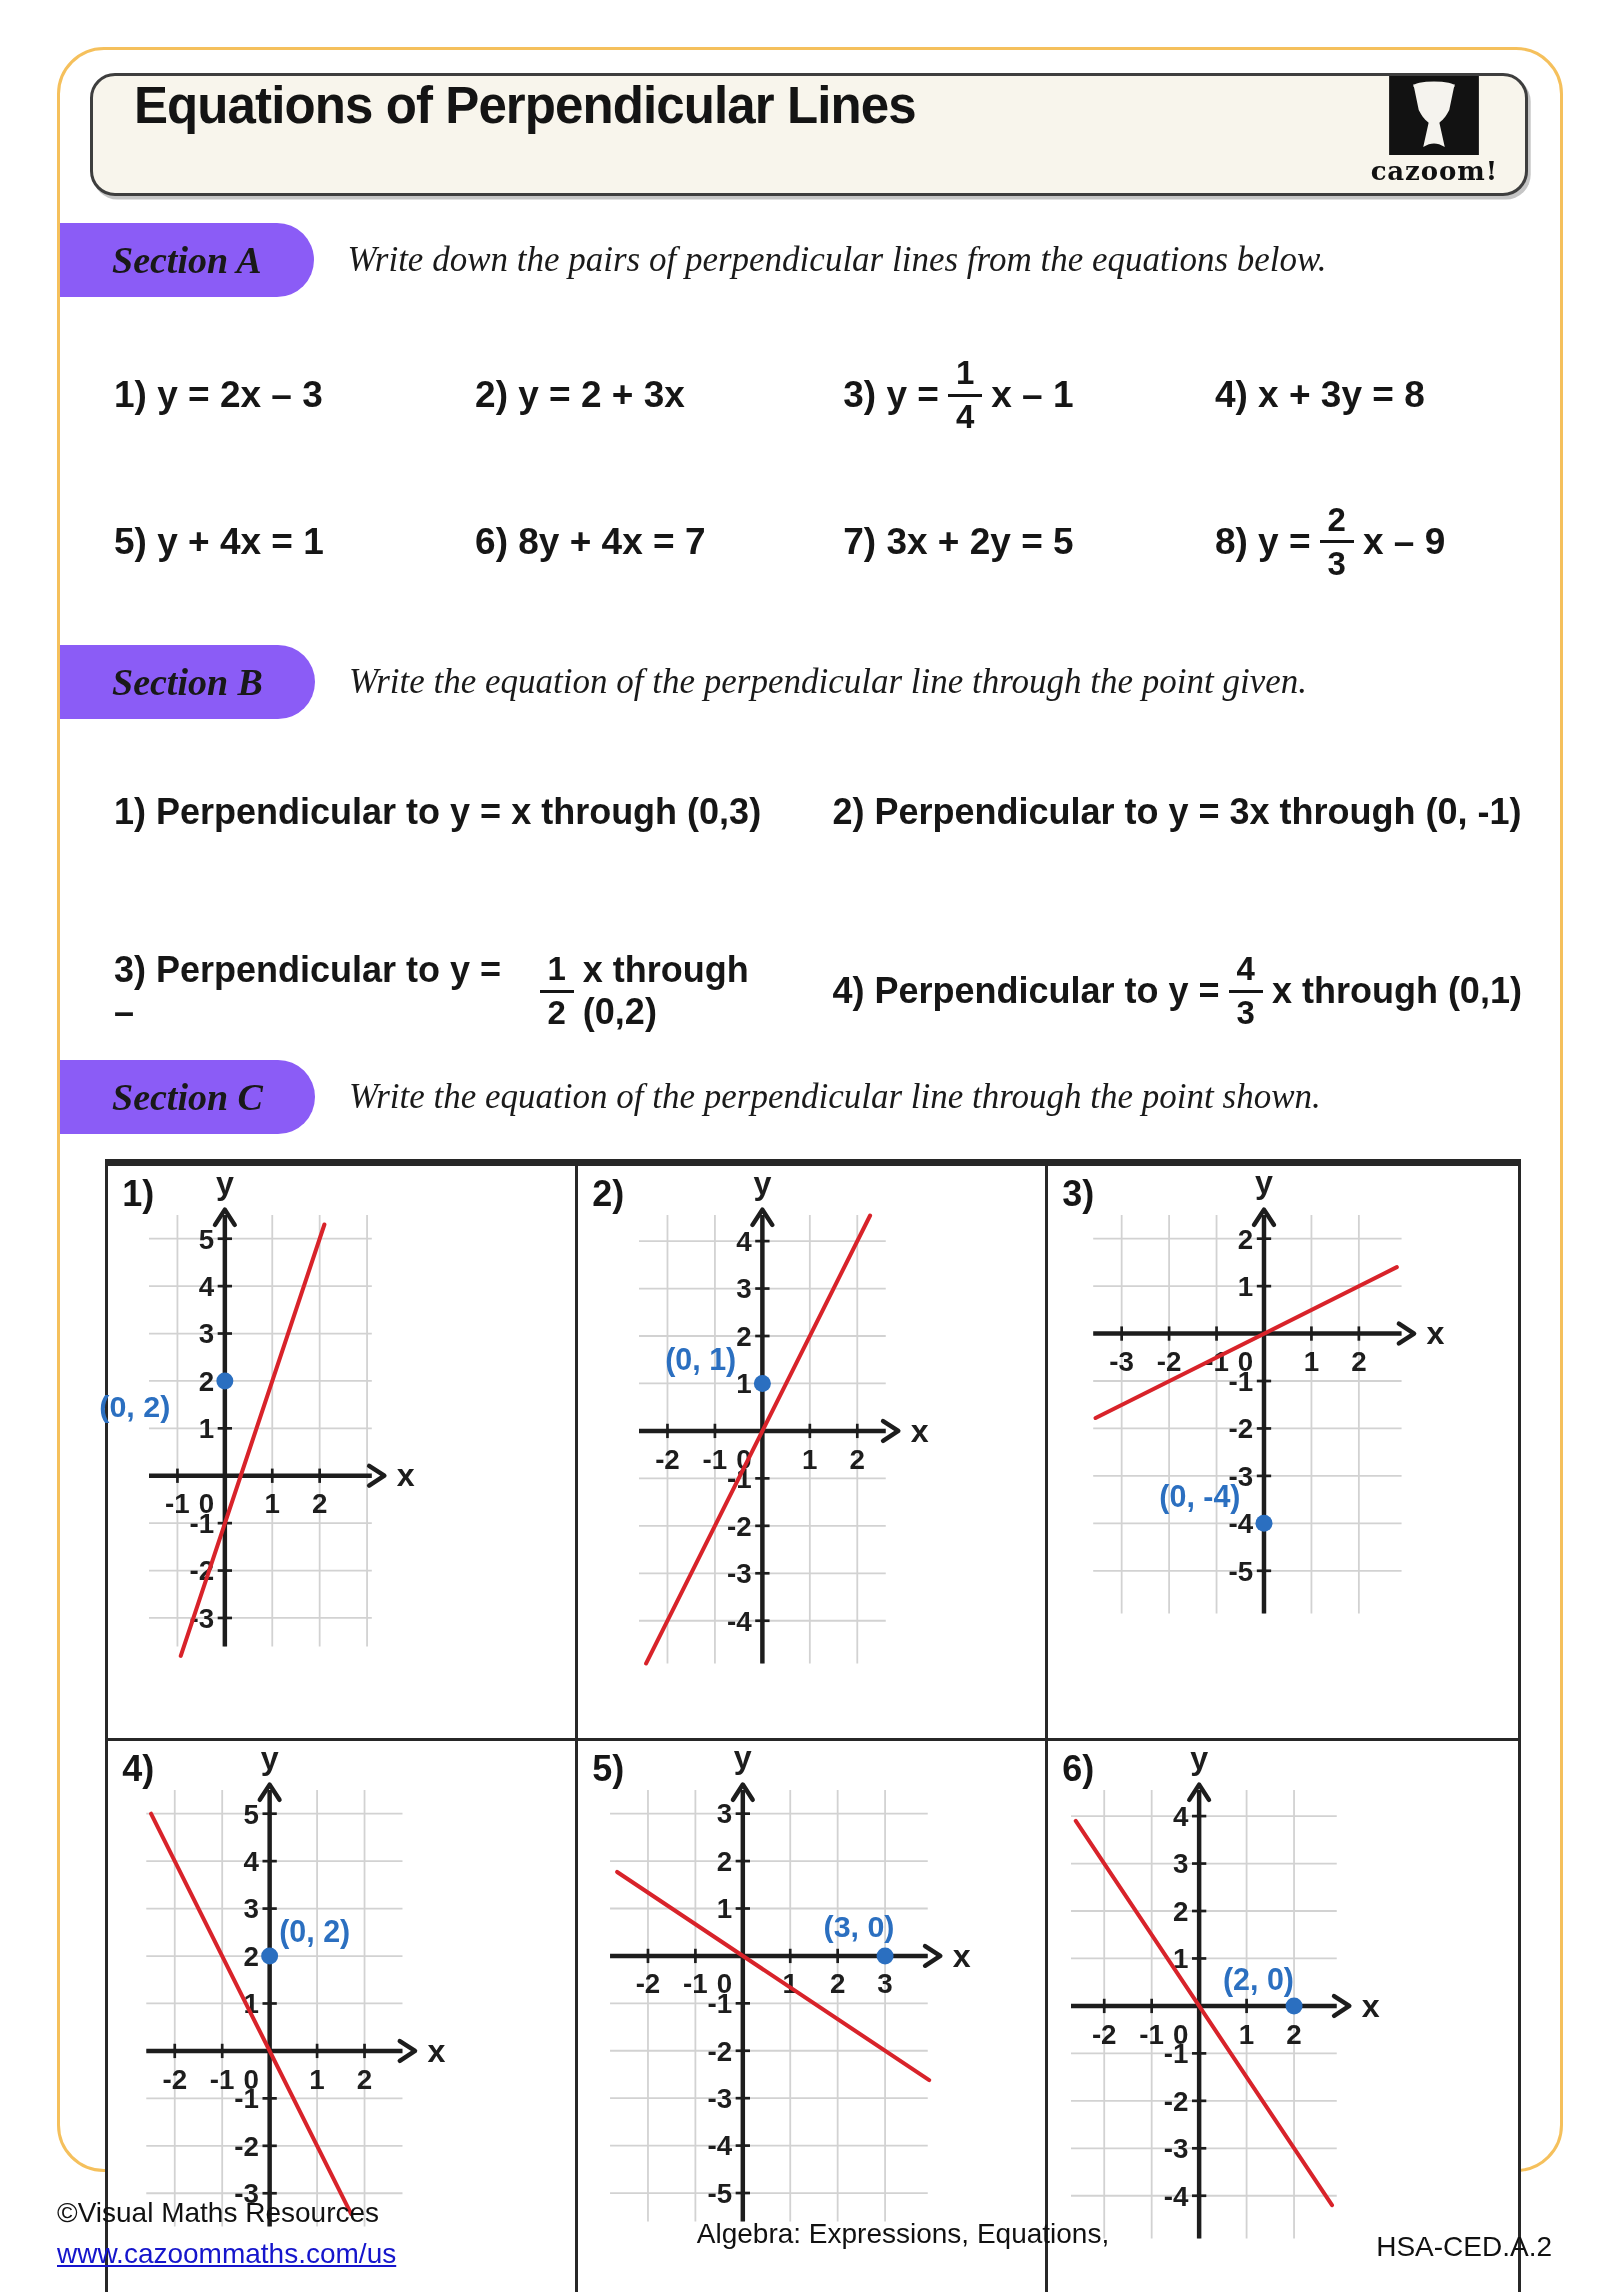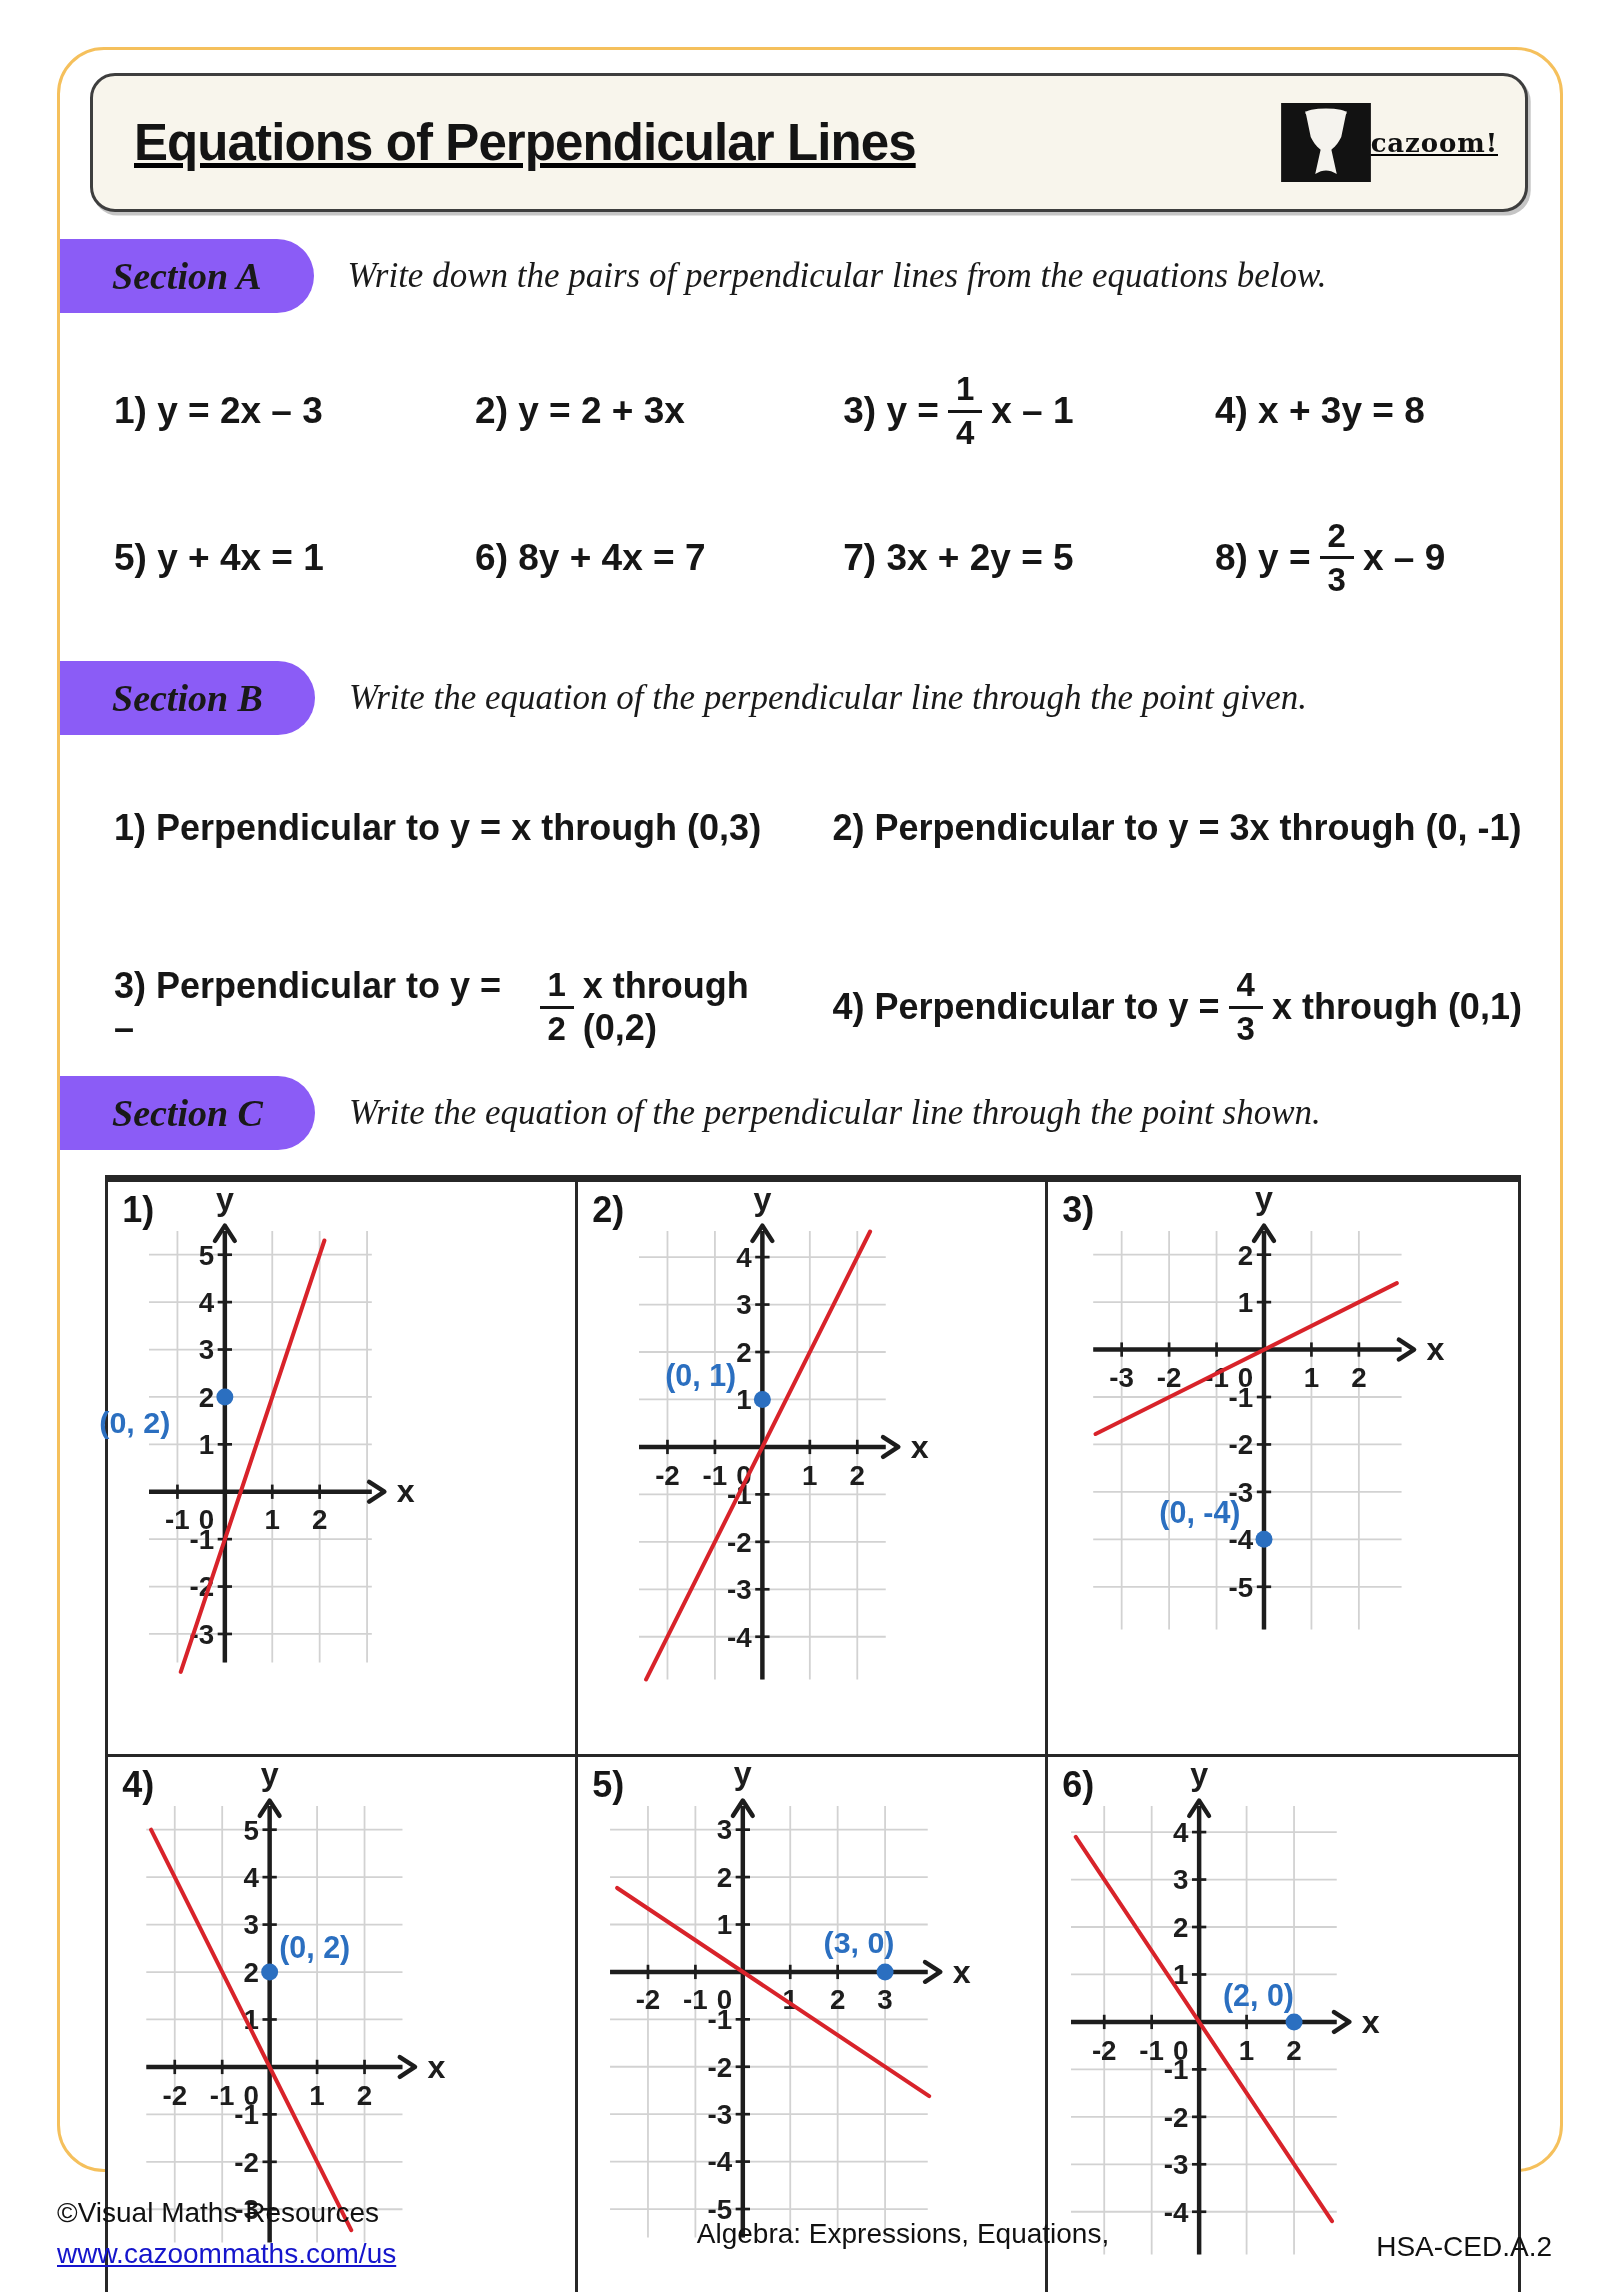--- a/index.html
+++ b/index.html
@@ -4,25 +4,25 @@
 <style>
   * { margin:0; padding:0; box-sizing:border-box; }
   body { background:#ffffff; font-family:"Liberation Sans", sans-serif; }
   .page { position:relative; width:1622px; height:2293px; background:#ffffff; overflow:hidden; }
 
   
   .sheet { position:absolute; left:57px; top:47px; width:1506px; height:2125px;
            border:3.6px solid #f5c05c; border-radius:47px; background:#ffffff; }
 
   
-  .title-box { margin:23px 32px 0 30px; height:139px; display:flex; align-items:center;
+  .title-box { margin:23px 32px 0 30px; height:123px; display:flex; align-items:flex-start;
                border:3.6px solid #3e3e3e; border-radius:25px; background:#f8f5ec;
-               box-shadow:2.7px 3.6px 0 rgba(90,90,90,.35);text-decoration:underline; }
+               box-shadow:2.7px 3.6px 0 rgba(90,90,90,.35); }
   .title-box h1 { margin-left:41px; font-size:51px; font-weight:700; color:#141414; letter-spacing:-0.9px; }
-  .logo { margin-left:auto; margin-right:27px; display:flex; flex-direction:row; align-items:center; }
+  .logo { margin-left:auto; margin-right:27px; display:flex; flex-direction:column; align-items:center; }
   .logo svg { display:block; }
   .logo-text { font-family:"DejaVu Serif", serif; font-weight:700; font-size:26px; color:#111; margin-top:0.9px; letter-spacing:0.9px; }
 
   
   .section-head { display:flex; align-items:center; margin-top:27px; }
   .section-label { background:#8b5cf6; border-radius:0 38px 38px 0; padding:15px 52px 15px 52px;
                    font-family:"Liberation Serif", serif; font-style:italic; font-weight:700;
                    font-size:38px; color:#191919; white-space:nowrap; }
   .section-instruction { font-family:"Liberation Serif", serif; font-style:italic; font-size:35px;
                          color:#1a1a1a; margin-left:34px; }

